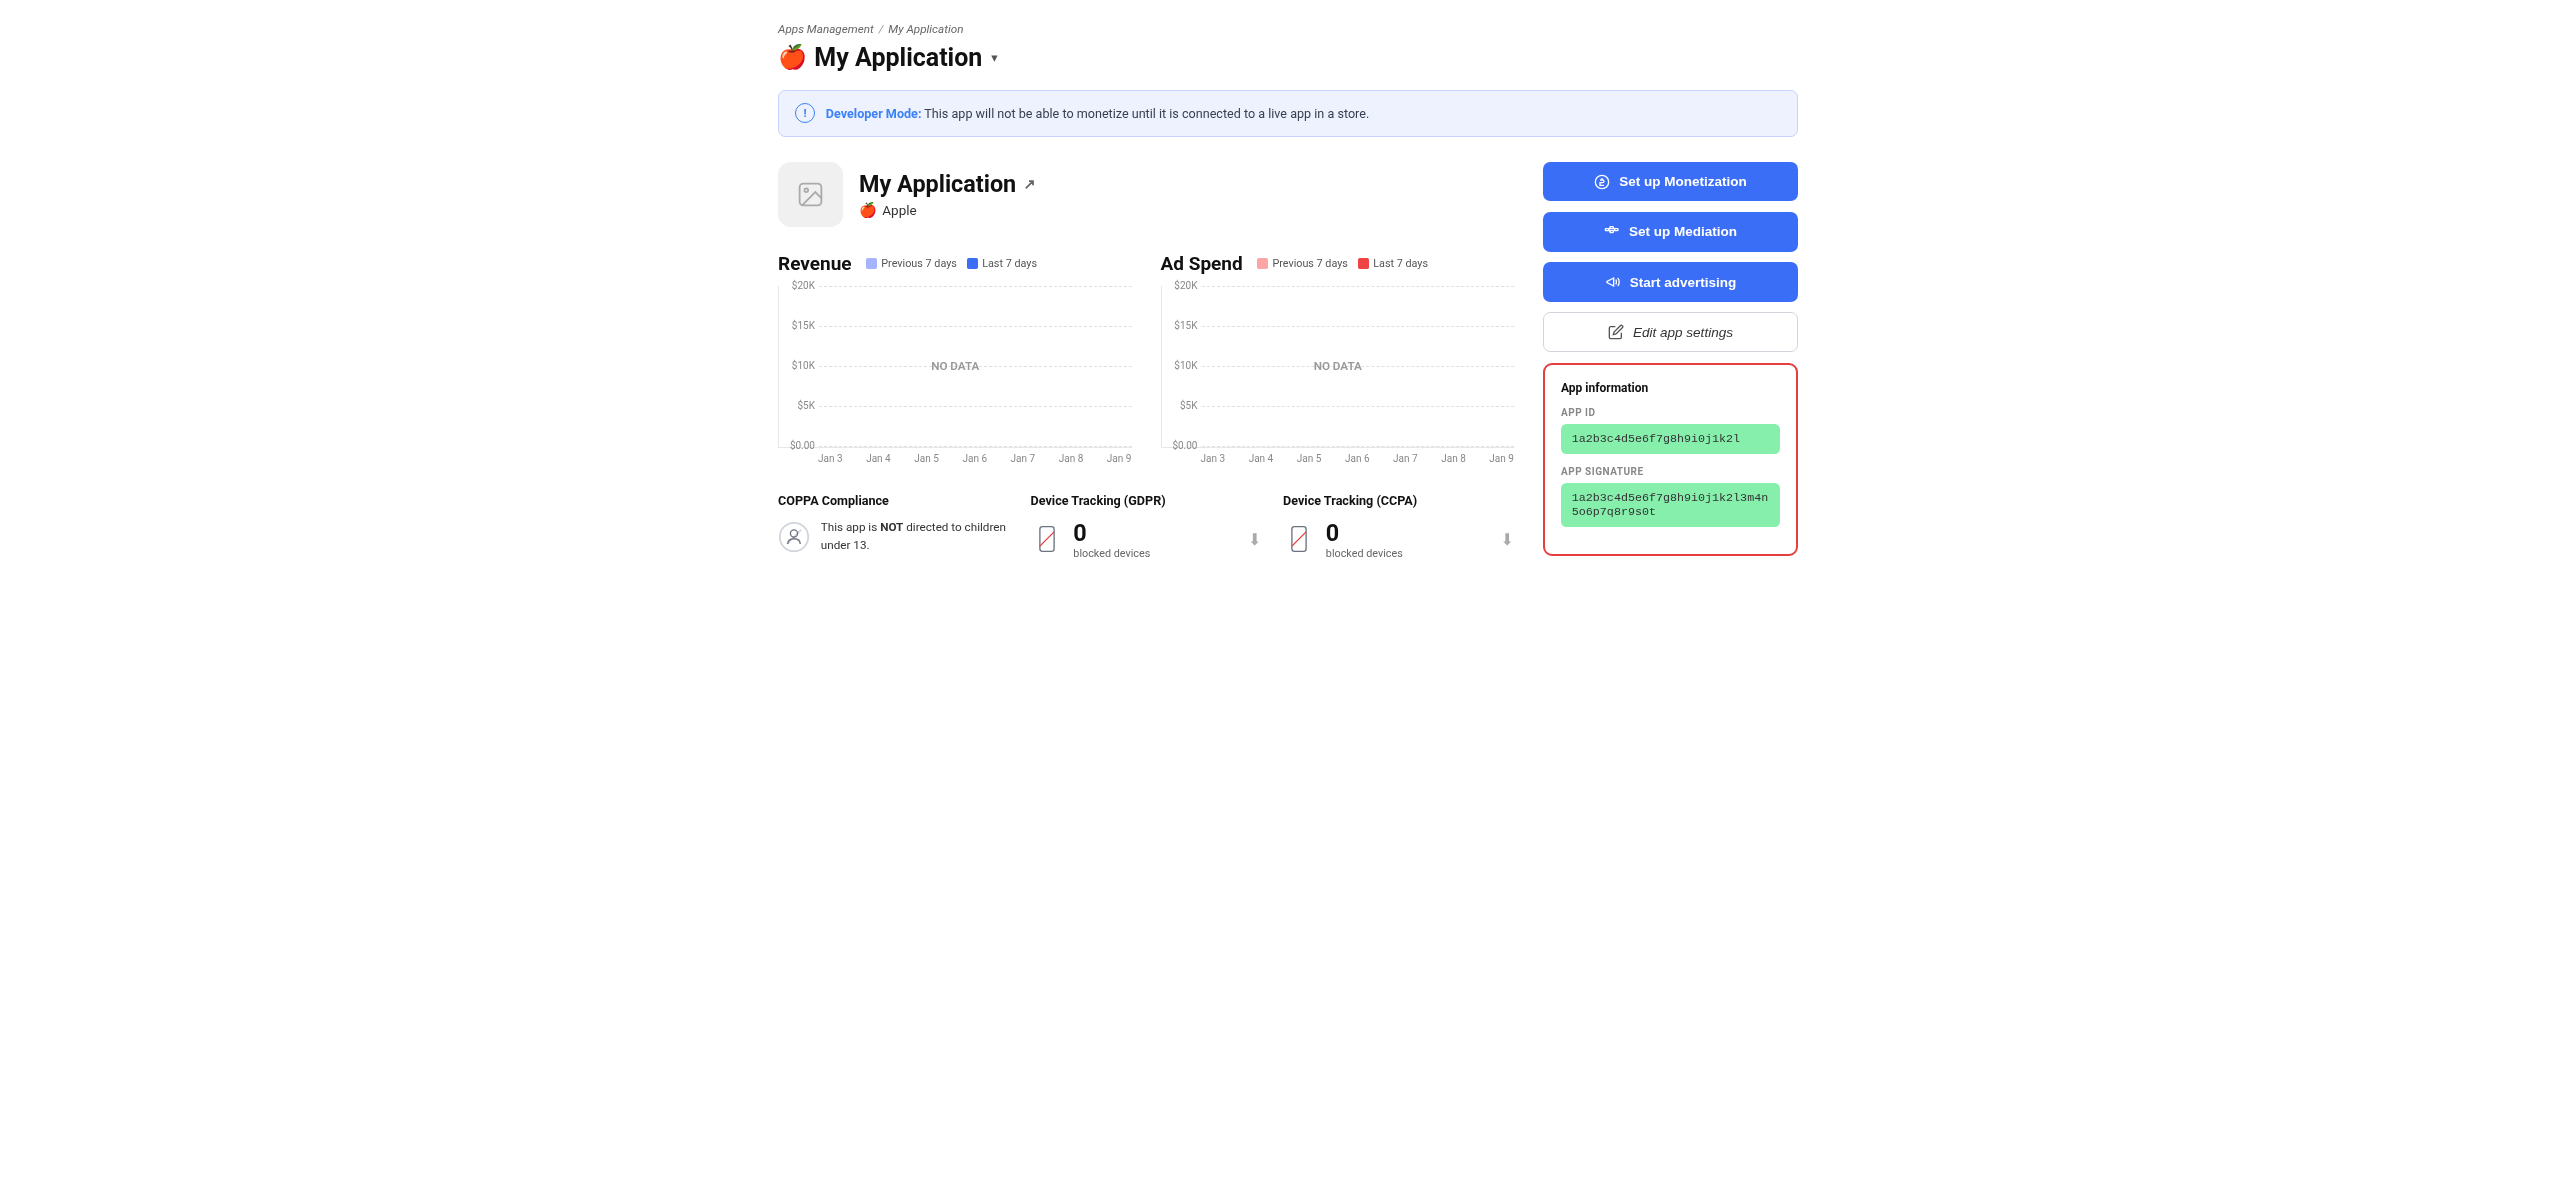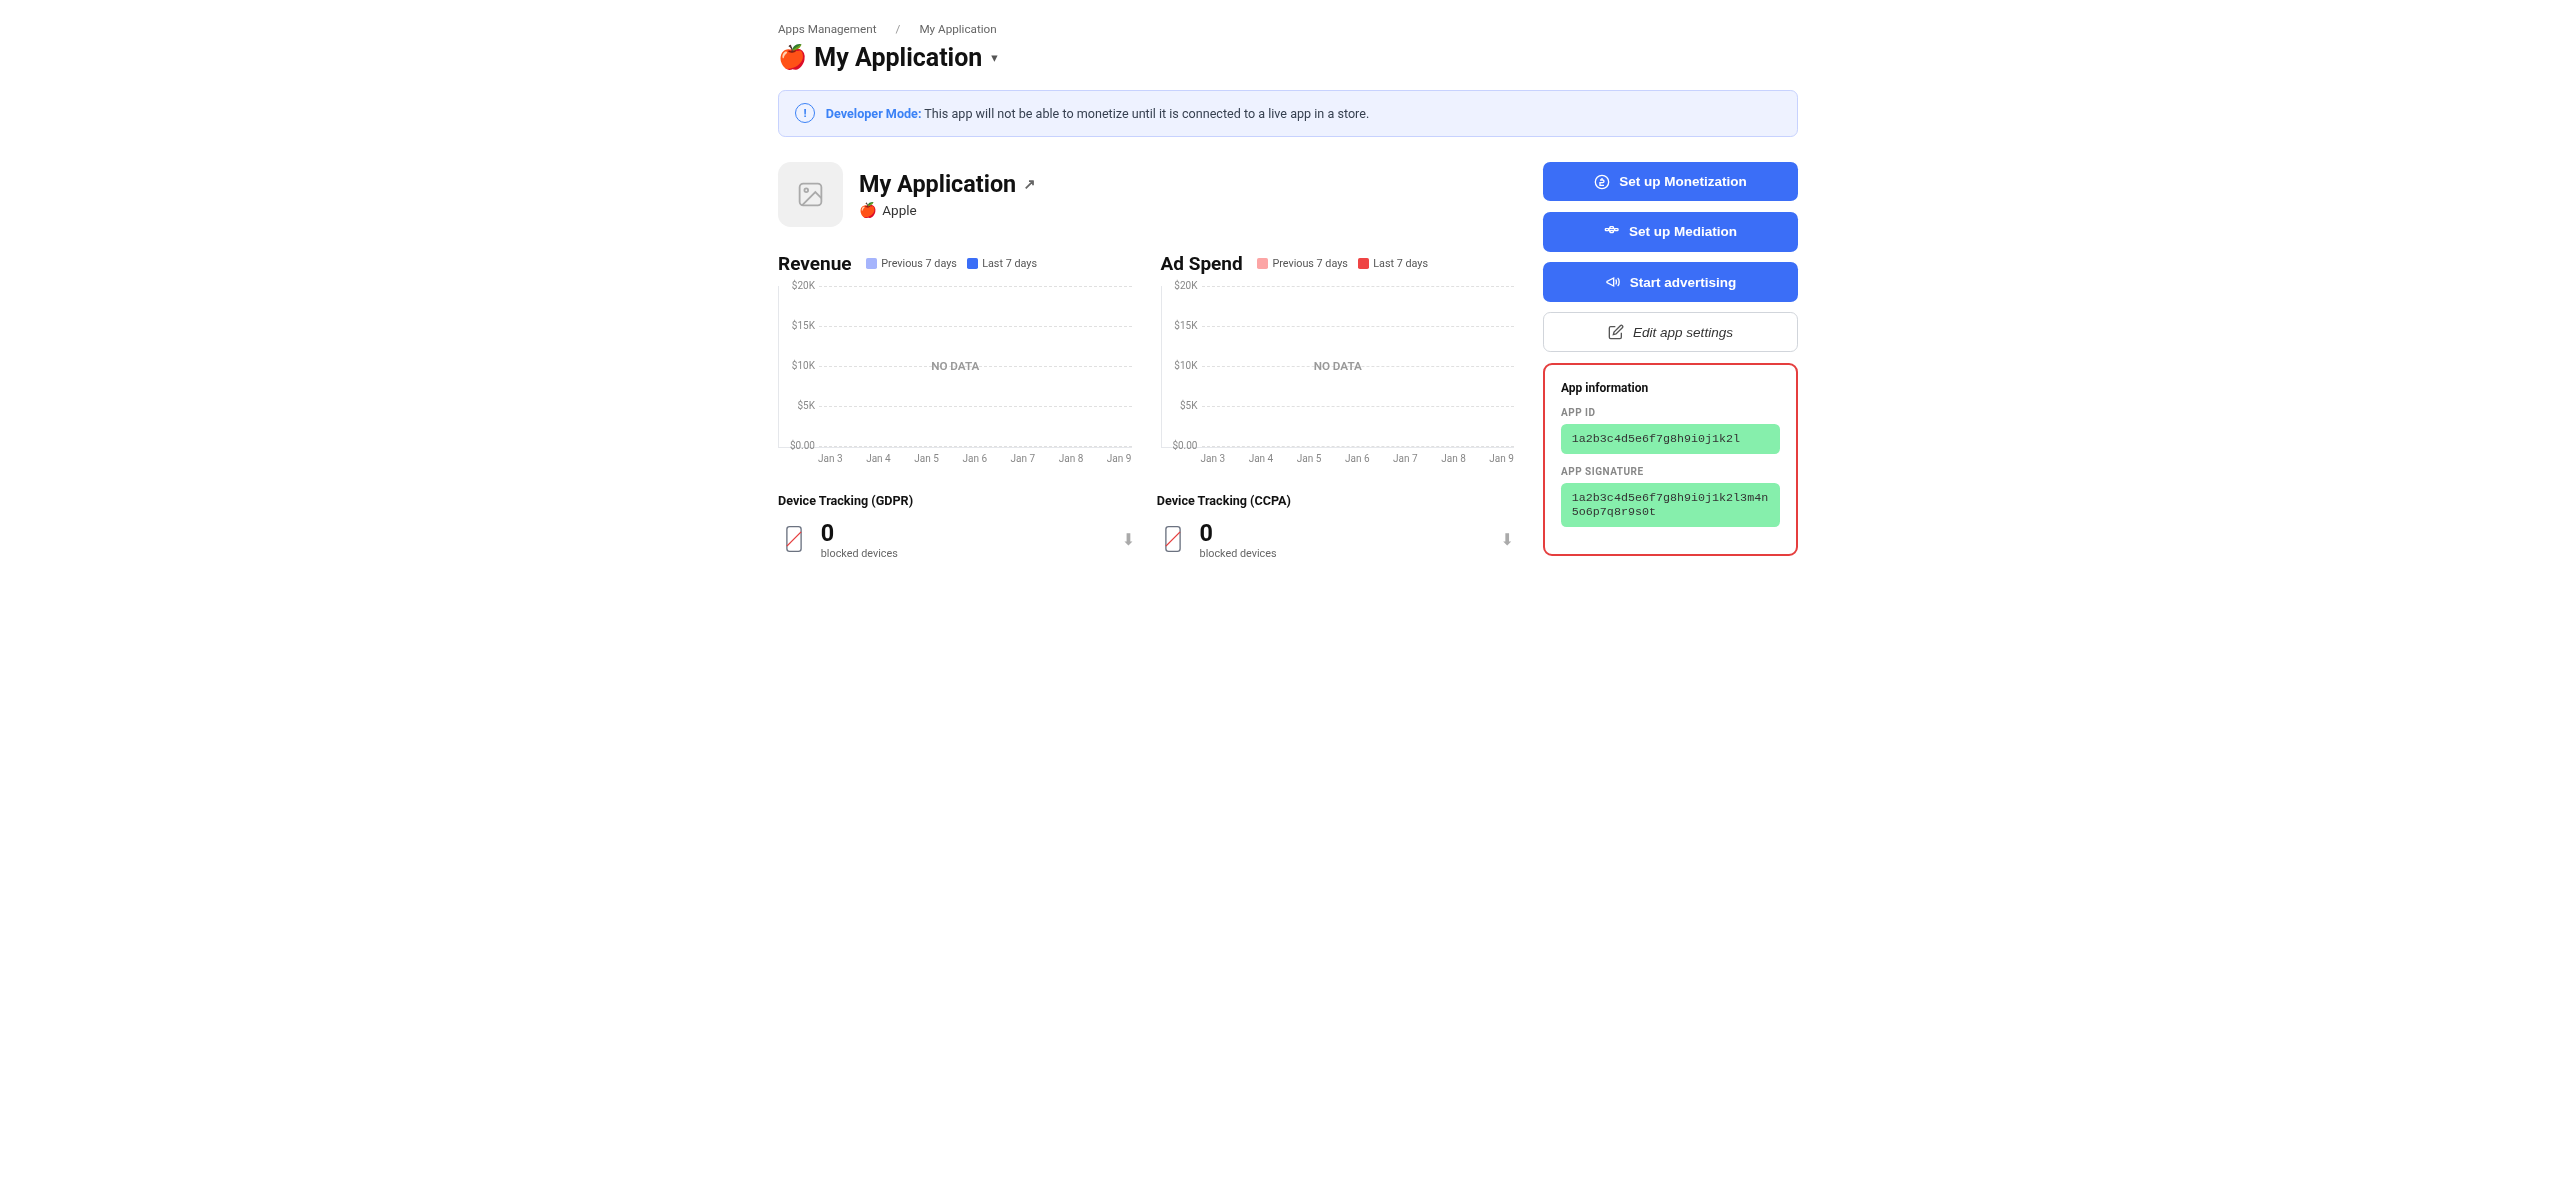--- a/index.html
+++ b/index.html
@@ -10,24 +10,25 @@
       font-size: 12.6px;
     }
     .page-container {
       max-width: 1078px;
       margin: 0 auto;
       padding: 21.6px 29px;
     }
     .breadcrumb {
       display: flex;
       align-items: center;
-      gap: 19px;
+      gap: 5px;
       color: #666;
       font-size: 11.7px;
       margin-bottom: 7.2px;
+      font-style: italic;
     }
     .breadcrumb a {
       color: #666;
       text-decoration: none;
     }
     .breadcrumb-sep { color: #999; }
     .app-title-row {
       display: flex;
       align-items: center;
       gap: 7.2px;
@@ -473,20 +474,34 @@
             <span>Jan 8</span>
             <span>Jan 9</span>
           </div>
         </div>
 
       </div>
 
       <div class="privacy-section">
         <div class="privacy-cards">
 
+          <div class="privacy-card">
+            <div class="privacy-card-title">COPPA Compliance</div>
+            <div class="privacy-card-content">
+              <svg class="privacy-icon" viewBox="0 0 36 36" fill="none">
+                <circle cx="18" cy="18" r="16" stroke="#d1d5db" stroke-width="2"></circle>
+                <line x1="10" y1="26" x2="26" y2="10" stroke="#d1d5db" stroke-width="2"></line>
+                <circle cx="18" cy="14" r="4" stroke="#6b7280" stroke-width="1.5"></circle>
+                <path d="M11 26c0-4 3-6 7-6s7 2 7 6" stroke="#6b7280" stroke-width="1.5"></path>
+              </svg>
+              <div class="privacy-text">
+                <span>This app is </span><strong>NOT</strong><span> directed to children under 13.</span>
+              </div>
+            </div>
+          </div>
 
           <div class="privacy-card">
             <div class="privacy-card-title">Device Tracking (GDPR)</div>
             <div class="privacy-right">
               <svg class="privacy-icon" viewBox="0 0 36 36" fill="none">
                 <rect x="10" y="4" width="16" height="28" rx="3" stroke="#6b7280" stroke-width="1.5"></rect>
                 <line x1="10" y1="26" x2="26" y2="10" stroke="#e53e3e" stroke-width="1.5"></line>
               </svg>
               <div>
                 <div class="blocked-count">0</div>

